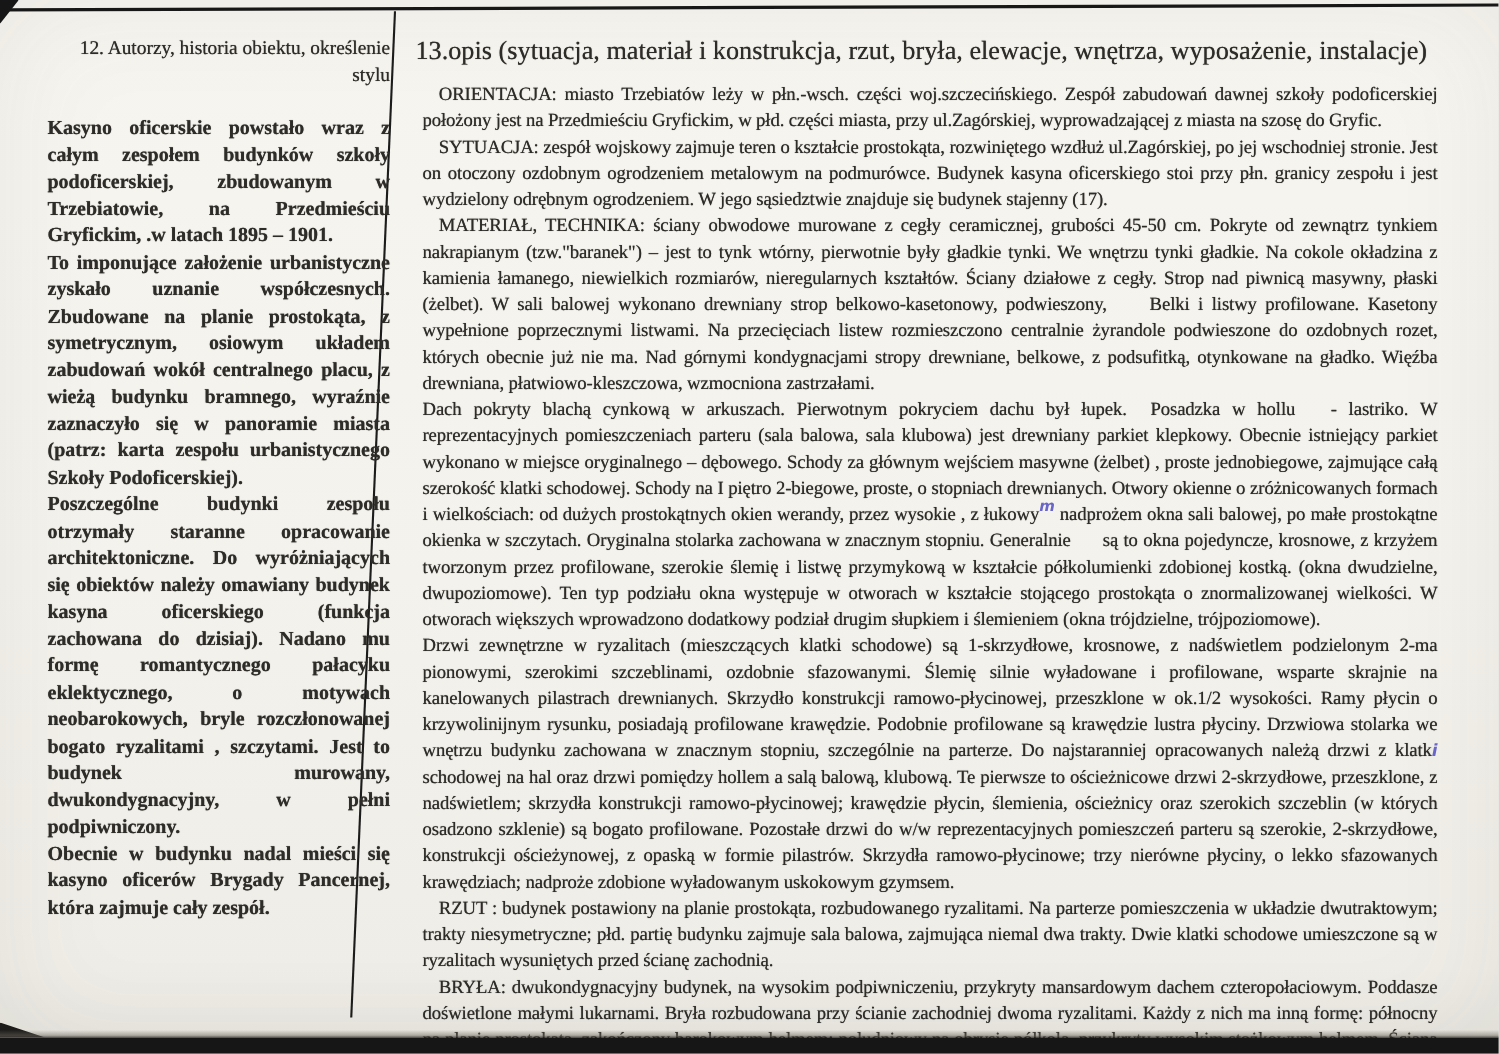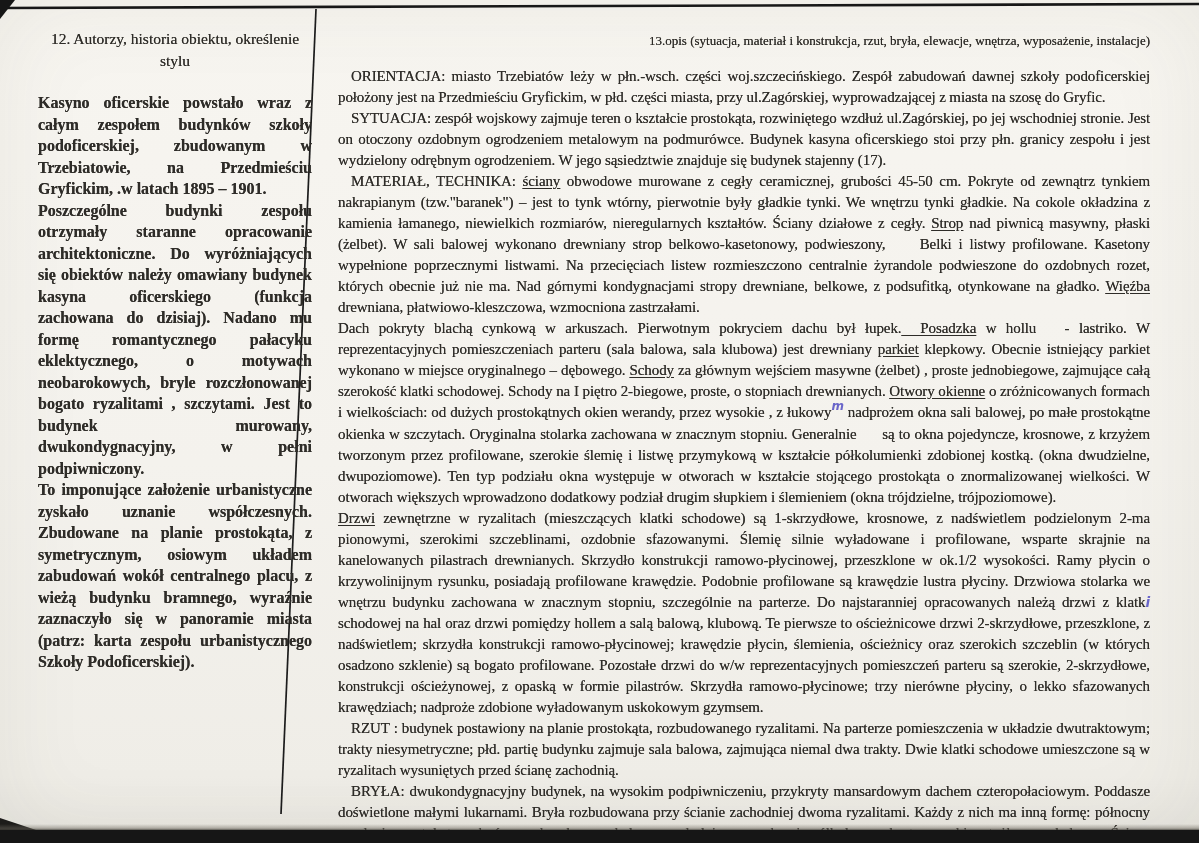--- a/index.html
+++ b/index.html
@@ -31,32 +31,32 @@
     clip-path:polygon(0 0,100% 100%,0 100%);
   }
   .col{
     color:#2e2c28;
     text-shadow:0 0 0.6px rgba(46,44,40,0.85);
   }
   .lcol{
     position:absolute;left:38px;top:28px;width:274px;
     font-size:16px;line-height:21.5px;text-align:justify;
   }
-  .lcol .hdr{font-size:15.5px;margin:0 0 21px 0;text-align:center;}
+  .lcol .hdr{font-size:15.5px;margin:0 0 21px 0;text-align:right;}
   .lcol p{margin:0;font-weight:bold;}
   .rcol{
     position:absolute;left:338px;top:30px;width:812px;
     font-size:15px;line-height:21px;text-align:justify;
     letter-spacing:-0.1px;
   }
-  .rcol .hdr{font-size:13px;margin:0 0 15px -14px;text-align:right;letter-spacing:0;}
+  .rcol .hdr{font-size:21px;margin:0 0 15px -14px;text-align:center;letter-spacing:0;}
   .rcol p{margin:0;}
   .rcol p.ind{text-indent:13px;}
   .b{font-weight:400;}
-  .u{text-decoration:underline;text-underline-offset:2px;margin-top:28px;}
+  .u{text-underline-offset:2px;margin-top:28px;}
   .hw{
     font-family:"DejaVu Sans",sans-serif;font-style:italic;
     color:#6a66c9;font-size:13.5px;text-shadow:none;font-weight:700;
   }
   .sup{position:relative;top:-7px;font-size:12px;}
 </style>
 </head>
 <body>
 
 <div class="paper"></div>
@@ -64,22 +64,23 @@
 <svg class="scan-line-svg" width="1199" height="843" viewBox="0 0 1199 843">
   <line x1="0" y1="8" x2="1199" y2="4" stroke="#171717" stroke-width="2.6"></line>
   <line x1="316" y1="9" x2="281" y2="814" stroke="#1c1c1c" stroke-width="1.7"></line>
 </svg>
 
 <div class="corner-tl"></div>
 
 <div class="col lcol">
   <div class="hdr">12. Autorzy, historia obiektu, określenie stylu</div>
   <p>Kasyno oficerskie powstało wraz z całym zespołem budynków szkoły podoficerskiej, zbudowanym w Trzebiatowie, na Przedmieściu Gryfickim, .w latach 1895 – 1901.</p>
+  <p>To imponujące założenie urbanistyczne zyskało uznanie współczesnych. Zbudowane na planie prostokąta, z symetrycznym, osiowym układem zabudowań wokół centralnego placu, z wieżą budynku bramnego, wyraźnie zaznaczyło się w panoramie miasta (patrz: karta zespołu urbanistycznego Szkoły Podoficerskiej).</p>
   <p>Poszczególne budynki zespołu otrzymały staranne opracowanie architektoniczne. Do wyróżniających się obiektów należy omawiany budynek kasyna oficerskiego (funkcja zachowana do dzisiaj).  Nadano mu formę romantycznego pałacyku eklektycznego, o motywach neobarokowych, bryle rozczłonowanej bogato ryzalitami , szczytami. Jest to budynek murowany, dwukondygnacyjny, w pełni podpiwniczony.</p>
-  <p>To imponujące założenie urbanistyczne zyskało uznanie współczesnych. Zbudowane na planie prostokąta, z symetrycznym, osiowym układem zabudowań wokół centralnego placu, z wieżą budynku bramnego, wyraźnie zaznaczyło się w panoramie miasta (patrz: karta zespołu urbanistycznego Szkoły Podoficerskiej).</p>
+  <p>Obecnie w budynku nadal mieści się kasyno oficerów Brygady Pancernej, która zajmuje cały zespół.</p>
 </div>
 
 <div class="col rcol">
   <div class="hdr">13.opis (sytuacja, materiał  i konstrukcja, rzut,  bryła,  elewacje, wnętrza, wyposażenie, instalacje)</div>
   <p class="ind"><span class="b">ORIENTACJA:</span><span> miasto Trzebiatów leży w płn.-wsch. części woj.szczecińskiego. Zespół zabudowań dawnej szkoły podoficerskiej położony jest na Przedmieściu Gryfickim, w płd. części miasta, przy ul.Zagórskiej, wyprowadzającej z miasta na szosę do Gryfic.</span></p>
   <p class="ind"><span class="b">SYTUACJA</span><span>: zespół wojskowy zajmuje teren o kształcie prostokąta, rozwiniętego wzdłuż  ul.Zagórskiej, po jej wschodniej stronie. Jest on otoczony  ozdobnym ogrodzeniem metalowym na podmurówce. Budynek kasyna oficerskiego stoi przy płn. granicy zespołu i jest wydzielony odrębnym ogrodzeniem. W jego sąsiedztwie znajduje się budynek stajenny (17).</span></p>
   <p class="ind"><span class="b">MATERIAŁ, TECHNIKA</span><span>: </span><span class="u">ściany</span><span> obwodowe murowane z cegły ceramicznej, grubości 45-50 cm. Pokryte od zewnątrz tynkiem nakrapianym (tzw."baranek") – jest to tynk wtórny, pierwotnie były gładkie tynki. We wnętrzu tynki gładkie. Na cokole okładzina z kamienia łamanego, niewielkich rozmiarów, nieregularnych kształtów. Ściany działowe z cegły. </span><span class="u">Strop</span><span> nad piwnicą masywny, płaski (żelbet). W sali balowej wykonano drewniany strop belkowo-kasetonowy, podwieszony,&nbsp;&nbsp;&nbsp;&nbsp; Belki i listwy profilowane. Kasetony wypełnione poprzecznymi listwami. Na przecięciach listew rozmieszczono centralnie żyrandole podwieszone do ozdobnych rozet, których obecnie już nie ma. Nad górnymi kondygnacjami stropy drewniane, belkowe, z podsufitką, otynkowane na gładko. </span><span class="u">Więźba</span><span> drewniana, płatwiowo-kleszczowa, wzmocniona zastrzałami.</span></p>
   <p><span>Dach pokryty blachą cynkową w  arkuszach. Pierwotnym pokryciem dachu był łupek.</span><span class="u">&nbsp;&nbsp;Posadzka</span><span> w hollu &nbsp; - lastriko. W reprezentacyjnych pomieszczeniach parteru (sala balowa, sala klubowa) jest drewniany </span><span class="u">parkiet</span><span> klepkowy. Obecnie istniejący parkiet wykonano w miejsce oryginalnego – dębowego. </span><span class="u">Schody</span><span>  za głównym wejściem masywne (żelbet) , proste jednobiegowe, zajmujące całą szerokość klatki schodowej.  Schody na I piętro 2-biegowe, proste, o stopniach drewnianych. </span><span class="u">Otwory okienne</span><span> o zróżnicowanych formach i wielkościach: od dużych prostokątnych okien werandy, przez wysokie , z łukowy</span><span class="hw sup">m</span><span> nadprożem okna sali balowej, po małe prostokątne okienka w szczytach. Oryginalna stolarka zachowana w znacznym stopniu. Generalnie &nbsp;&nbsp;&nbsp;&nbsp; są to okna pojedyncze, krosnowe, z krzyżem tworzonym przez profilowane, szerokie ślemię i listwę przymykową w kształcie półkolumienki zdobionej kostką. (okna dwudzielne, dwupoziomowe). Ten typ podziału okna występuje w otworach w kształcie stojącego prostokąta o znormalizowanej wielkości. W otworach większych wprowadzono dodatkowy podział drugim słupkiem i ślemieniem (okna trójdzielne, trójpoziomowe).</span></p>
   <p><span class="u">Drzwi</span><span> zewnętrzne w ryzalitach  (mieszczących klatki schodowe) są 1-skrzydłowe, krosnowe, z nadświetlem podzielonym 2-ma pionowymi, szerokimi szczeblinami, ozdobnie sfazowanymi. Ślemię silnie wyładowane i profilowane, wsparte skrajnie na kanelowanych pilastrach drewnianych. Skrzydło konstrukcji ramowo-płycinowej, przeszklone w ok.1/2 wysokości. Ramy płycin o krzywolinijnym rysunku, posiadają profilowane krawędzie. Podobnie profilowane są krawędzie lustra płyciny.  Drzwiowa stolarka we wnętrzu budynku zachowana w znacznym stopniu, szczególnie na parterze. Do najstaranniej opracowanych należą drzwi z klatk</span><span class="hw">i</span><span> schodowej na hal oraz drzwi pomiędzy hollem a salą balową, klubową.  Te pierwsze to ościeżnicowe drzwi 2-skrzydłowe, przeszklone, z nadświetlem; skrzydła konstrukcji ramowo-płycinowej; krawędzie płycin, ślemienia, ościeżnicy oraz szerokich szczeblin (w których osadzono szklenie) są bogato profilowane. Pozostałe drzwi do w/w reprezentacyjnych pomieszczeń parteru są szerokie, 2-skrzydłowe, konstrukcji ościeżynowej, z opaską w formie pilastrów. Skrzydła ramowo-płycinowe; trzy nierówne płyciny, o lekko sfazowanych krawędziach;  nadproże zdobione wyładowanym uskokowym gzymsem.</span></p>
   <p class="ind"><span class="b">RZUT :</span><span> budynek postawiony na planie prostokąta, rozbudowanego ryzalitami. Na parterze  pomieszczenia w układzie dwutraktowym; trakty niesymetryczne;  płd. partię budynku zajmuje sala balowa, zajmująca niemal dwa trakty. Dwie klatki schodowe umieszczone są w ryzalitach wysuniętych przed ścianę zachodnią.</span></p>

